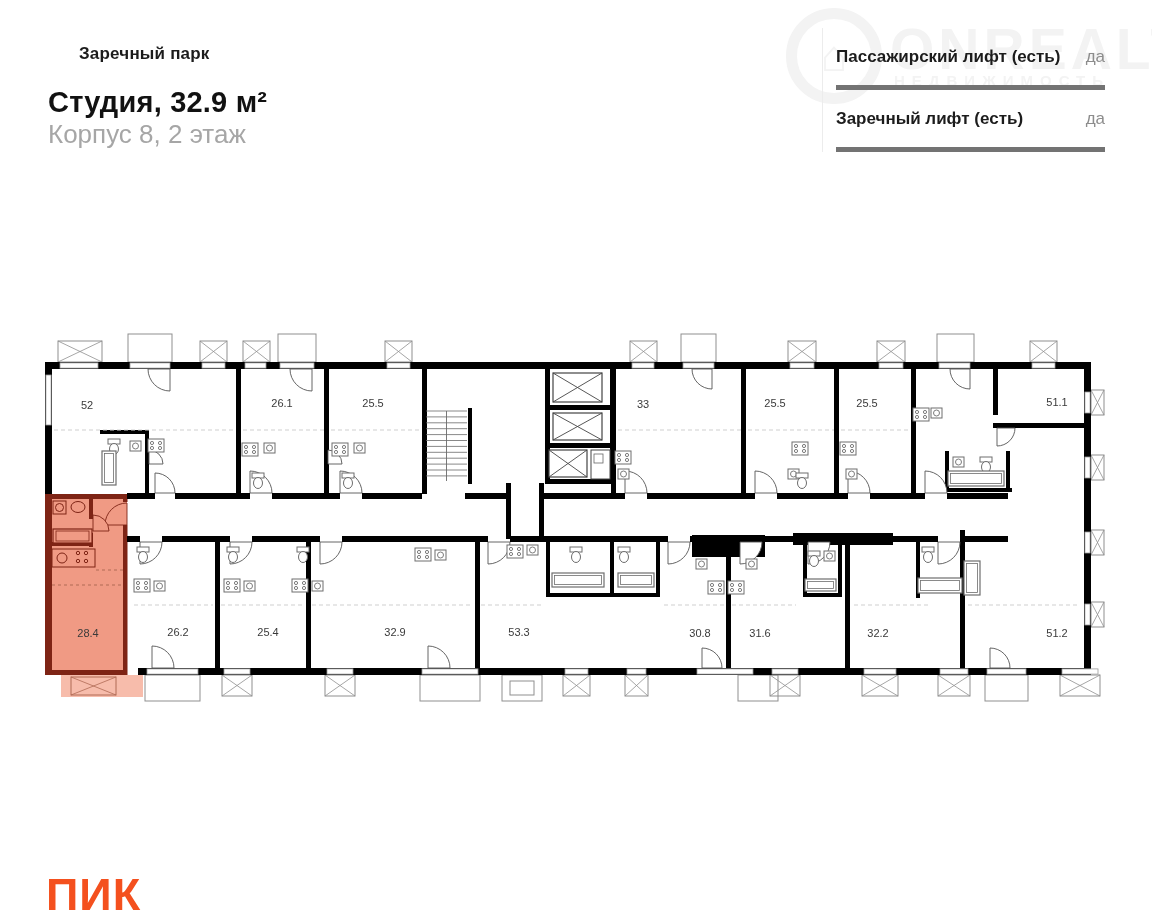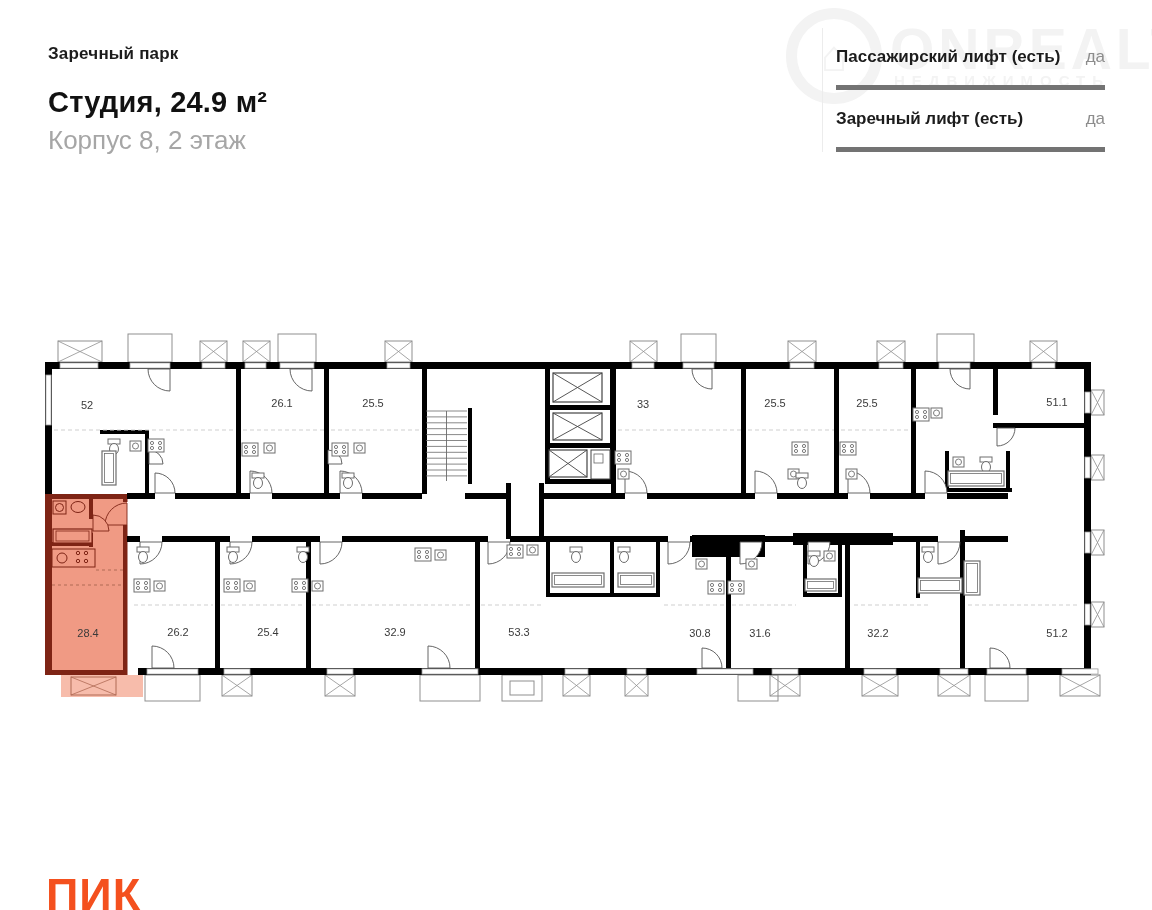--- a/index.html
+++ b/index.html
@@ -3,23 +3,23 @@
 <meta charset="utf-8">
 <style>
   html,body{margin:0;padding:0;}
   body{
     width:1152px;height:910px;position:relative;overflow:hidden;
     background:#ffffff;
     font-family:"Liberation Sans","DejaVu Sans",sans-serif;
   }
   
   .hdr{position:absolute;left:48px;top:44px;z-index:2;}
-  .hdr .project{font-size:17px;font-weight:700;color:#1c1c1c;letter-spacing:.2px;}
+  .hdr .project{font-size:17px;font-weight:700;color:#1c1c1c;letter-spacing:.2px;margin-left:31px;}
   .hdr .title{font-size:29px;font-weight:700;color:#111;margin-top:22px;letter-spacing:.2px;}
-  .hdr .subtitle{font-size:26px;font-weight:400;color:#a6a6a6;margin-top:6px;}
+  .hdr .subtitle{font-size:26px;font-weight:400;color:#a6a6a6;}
   
   .panel{
     position:absolute;left:822px;top:28px;width:283px;z-index:2;
     border-left:1px solid #ececec;padding-left:13px;box-sizing:border-box;
   }
   .panel .row{
     height:57px;display:flex;align-items:center;justify-content:space-between;
     border-bottom:5px solid #737373;
   }
   .panel .row .lbl{font-size:17px;font-weight:700;color:#1c1c1c;}
@@ -37,21 +37,21 @@
   #plan{position:absolute;left:40px;top:333px;z-index:1;}
   #plan text{font-family:"Liberation Sans","DejaVu Sans",sans-serif;}
   
   .pik{position:absolute;left:46px;top:869px;z-index:2;font-size:45px;font-weight:700;letter-spacing:1px;}
 </style>
 </head>
 <body>
 
 <div class="hdr">
   <div class="project">Заречный парк</div>
-  <div class="title">Студия, 24.9 м²</div>
+  <div class="title">Студия, 32.9 м²</div>
   <div class="subtitle">Корпус 8, 2 этаж</div>
 </div>
 
 <div class="wm">
   <div class="circ">⌂</div>
   <div class="l1">ONREALT</div>
   <div class="l2">НЕДВИЖИМОСТЬ</div>
 </div>
 
 <div class="panel">

